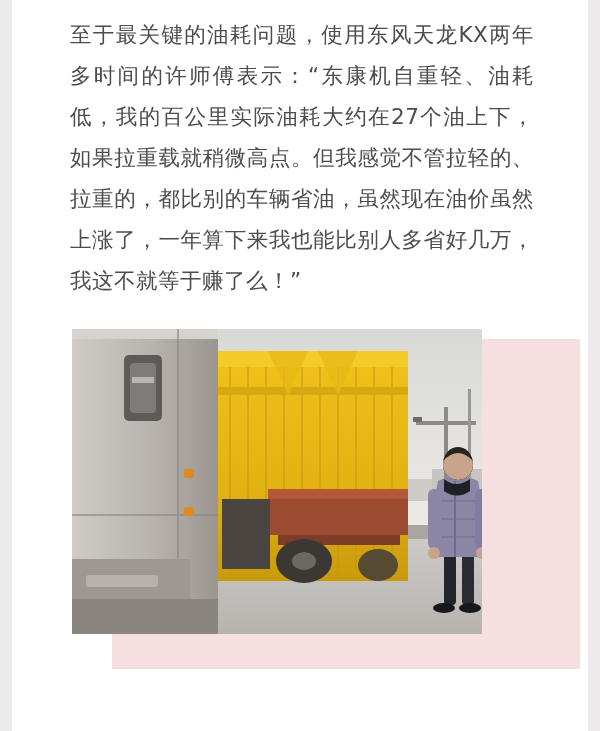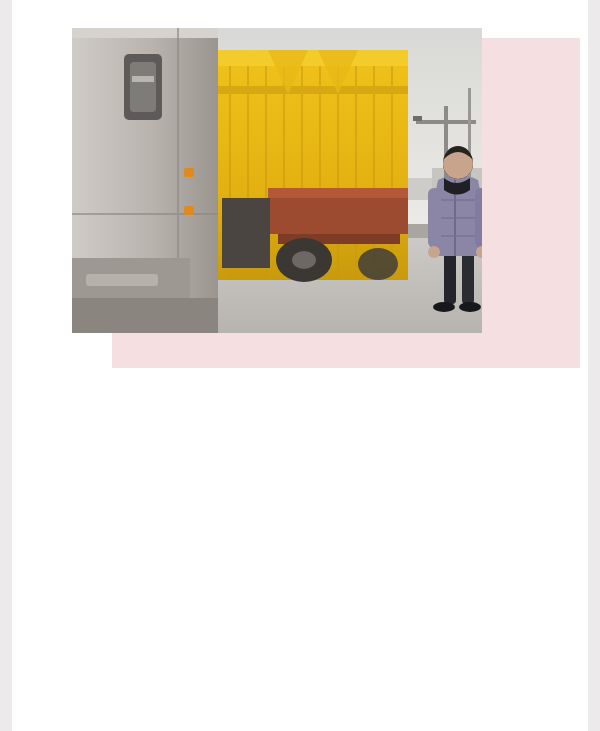--- a/index.html
+++ b/index.html
@@ -84,20 +84,21 @@
 </head>
 <body>
 
 <div class="page">
 
   <div class="gutter-left"></div>
   <div class="gutter-right"></div>
 
   <div class="content">
 
+    <p class="article-text">至于最关键的油耗问题，使用东风天龙KX两年多时间的许师傅表示：“东康机自重轻、油耗低，我的百公里实际油耗大约在27个油上下，如果拉重载就稍微高点。但我感觉不管拉轻的、拉重的，都比别的车辆省油，虽然现在油价虽然上涨了，一年算下来我也能比别人多省好几万，我这不就等于赚了么！”</p>
 
     <div class="figure-wrap">
 
       <div class="pink-block"></div>
 
       <div class="photo">
         <svg width="410" height="305" viewBox="0 0 410 305" xmlns="http://www.w3.org/2000/svg" role="img">
           <defs>
             <linearGradient id="skyGrad" x1="0" y1="0" x2="0" y2="1">
               <stop offset="0%" stop-color="#d8d9d6"></stop>

